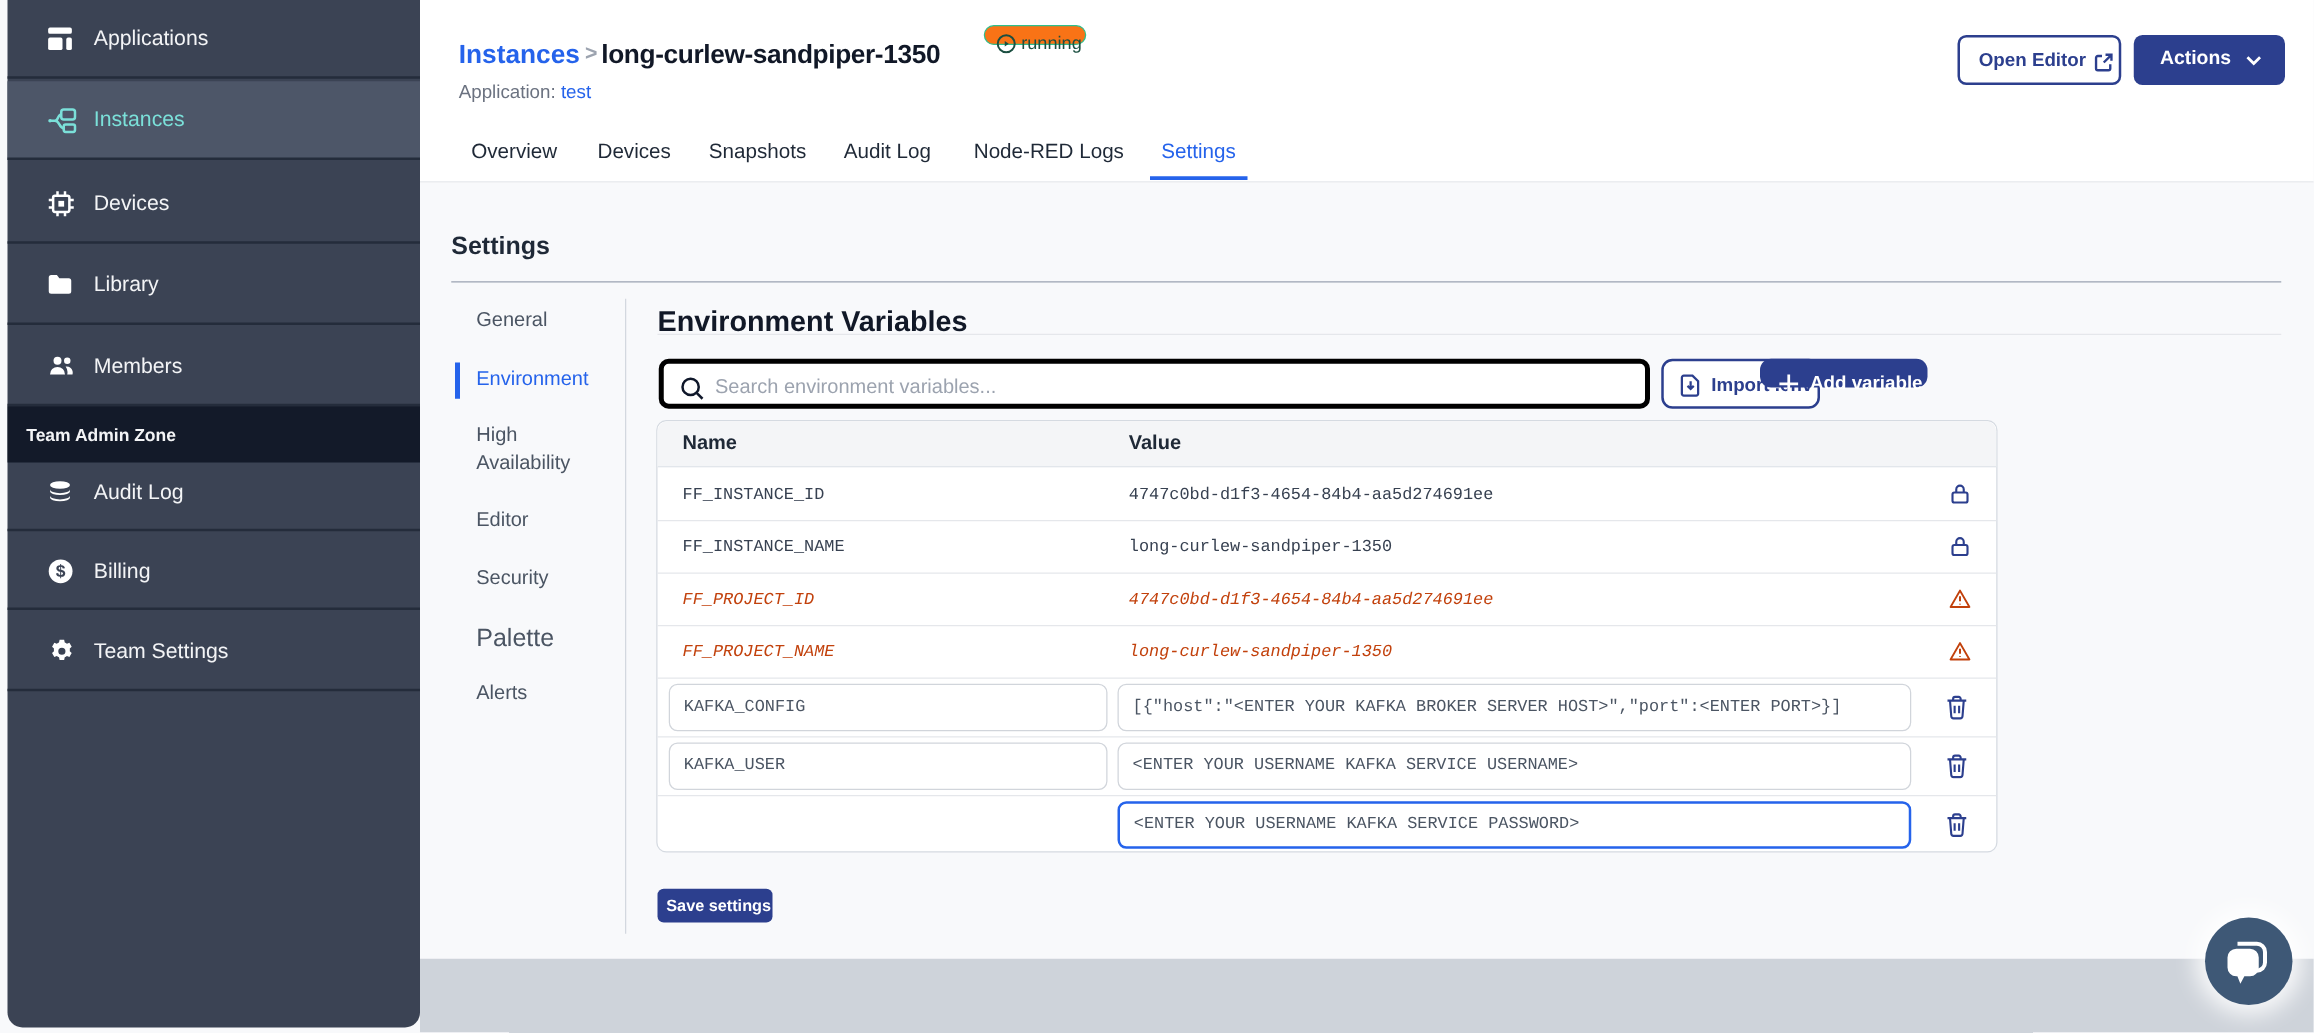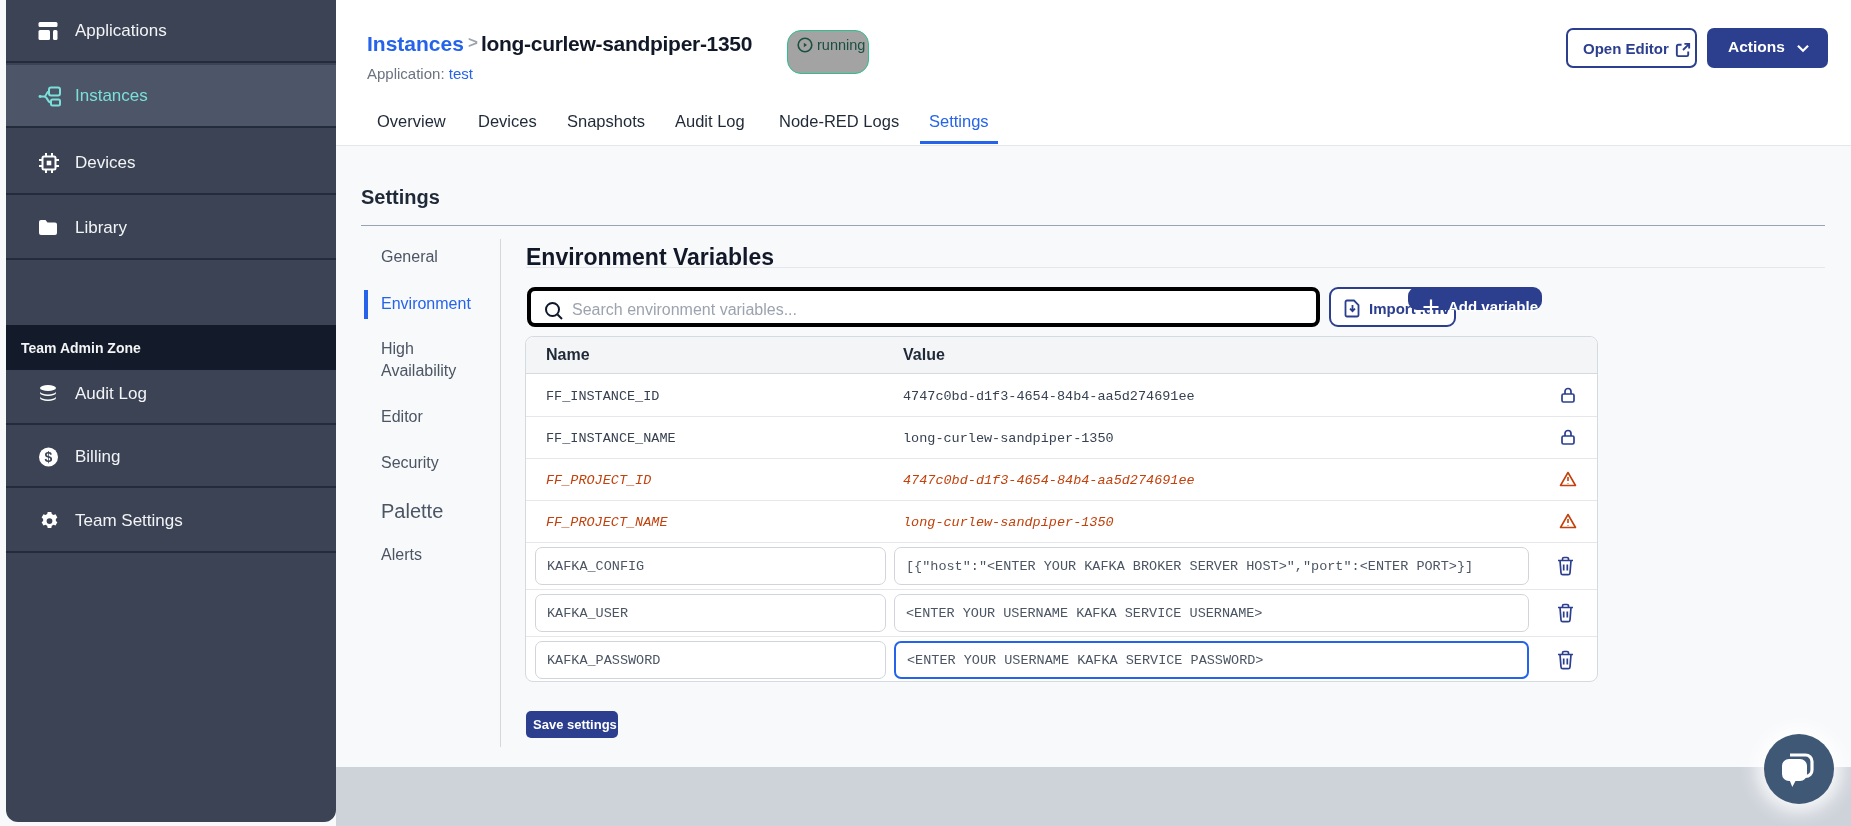--- a/index.html
+++ b/index.html
@@ -74,20 +74,31 @@
       <path d="M8 1 v3 M14 1 v3 M8 18 v3 M14 18 v3 M1 8 h3 M1 14 h3 M18 8 h3 M18 14 h3"></path>
     </svg>
     <span class="lbl">Devices</span>
   </div>
   <div class="nav-item" style="top:197px;">
     <svg width="20" height="20" viewBox="0 0 20 20">
         <path fill="#fff" d="M1 4 a2 2 0 0 1 2-2 h4.5 l2 2.5 H17 a2 2 0 0 1 2 2 V15 a2 2 0 0 1 -2 2 H3 a2 2 0 0 1 -2-2 Z"></path>
       </svg>
     <span class="lbl">Library</span>
   </div>
+  <div class="nav-item" style="top:262px;">
+    <svg width="22" height="20" viewBox="0 0 22 20">
+        <g fill="#fff">
+      <circle cx="8" cy="5.5" r="3.2"></circle>
+          <path d="M2 16.5 a6 6 0 0 1 12 0 z"></path>
+      <circle cx="15.8" cy="5.5" r="2.6"></circle>
+          <path d="M14.5 10.2 a5 5 0 0 1 5.5 6.3 h-4.2 a7.8 7.8 0 0 0 -1.3-6.3 z"></path>
+        </g>
+      </svg>
+    <span class="lbl">Members</span>
+  </div>
   <div id="admin-band" class="abs">
       <span>Team Admin Zone</span>
     </div>
   <div class="nav-item" style="top:364px; height:61px;">
     <svg width="20" height="20" viewBox="0 0 20 20">
         <g fill="#fff">
       <ellipse cx="10" cy="4" rx="8" ry="3"></ellipse>
       <path d="M2 7.5 a 8 3 0 0 0 16 0 v1.5 a 8 3 0 0 1 -16 0 z"></path>
       <path d="M2 12.5 a 8 3 0 0 0 16 0 v1.5 a 8 3 0 0 1 -16 0 z"></path>
         </g>
@@ -111,21 +122,21 @@
 
 <div id="main" class="abs">
 <div id="header-white" class="abs"></div>
 <div id="body-gray" class="abs"></div>
 <div id="footer-gray" class="abs"></div>
 
 <span class="t" style="left:31px; top:32px; font-size:21px; font-weight:bold; color:#2563eb;">Instances</span>
 <span class="t" style="left:132px; top:33px; font-size:17px; font-weight:bold; color:#9ca3af;">&gt;</span>
 <span class="t" style="left:145px; top:32px; font-size:21px; font-weight:bold; letter-spacing:-0.3px; color:#111827;">long-curlew-sandpiper-1350</span>
 
-<div class="abs" style="left:451px; top:30px; width:82px; height:44px; background:#a3a3a3; border:1.5px solid #2fbe8d; border-radius:14px;">
+<div class="abs" style="left:451px; top:20px; width:82px; height:16px; background:#f97316; border:1.5px solid #2fbe8d; border-radius:14px;">
   <svg class="abs" style="left:9px; top:5.5px;" width="16" height="16" viewBox="0 0 16 16" fill="none" stroke="#1b4f41" stroke-width="1.6">
     <circle cx="8" cy="8" r="6.8"></circle>
         <path d="M6.8 5.8 L10 8 L6.8 10.2 Z" fill="#1b4f41" stroke="none"></path>
   </svg>
   <span class="t" style="left:29px; top:6px; font-size:14.5px; color:#1b4f41;">running</span>
 </div>
 
 <span class="t" style="left:31px; top:65px; font-size:15px; color:#6b7280;">Application: <span style="color:#2563eb;margin-top:24px;">test</span></span>
 
 <div class="btn-outline" style="left:1230px; top:28px; width:131px; height:40px;">
@@ -245,23 +256,20 @@
   <div class="cell-input" style="left:9px; top:257px; width:351px; height:38px;">
         <span class="mono">KAFKA_USER</span>
       </div>
   <svg class="abs trash" style="left:1030px; top:266px;" width="19" height="20" viewBox="0 0 19 20" fill="none" stroke="#2c3f8e" stroke-width="1.7">
     <path d="M2 4.5 H17 M6.5 4.5 V3 a1.5 1.5 0 0 1 1.5-1.5 h3 a1.5 1.5 0 0 1 1.5 1.5 V4.5"></path>
     <path d="M4 4.5 L5 17 a1.8 1.8 0 0 0 1.8 1.7 h5.4 a1.8 1.8 0 0 0 1.8-1.7 L15 4.5"></path>
     <path d="M7.7 8.5 v6 M11.3 8.5 v6"></path>
   </svg>
   <div class="row-line" style="top:299px;"></div>
 
-  <div class="cell-input" style="left:9px; top:304px; width:351px; height:38px;">
-        <span class="mono">KAFKA_PASSWORD</span>
-      </div>
   <div class="cell-input" style="left:368px; top:304px; width:635px; height:38px; border:2px solid #2563eb;">
         <span class="mono">&lt;ENTER YOUR USERNAME KAFKA SERVICE PASSWORD&gt;</span>
       </div>
   <svg class="abs trash" style="left:1030px; top:313px;" width="19" height="20" viewBox="0 0 19 20" fill="none" stroke="#2c3f8e" stroke-width="1.7">
     <path d="M2 4.5 H17 M6.5 4.5 V3 a1.5 1.5 0 0 1 1.5-1.5 h3 a1.5 1.5 0 0 1 1.5 1.5 V4.5"></path>
     <path d="M4 4.5 L5 17 a1.8 1.8 0 0 0 1.8 1.7 h5.4 a1.8 1.8 0 0 0 1.8-1.7 L15 4.5"></path>
     <path d="M7.7 8.5 v6 M11.3 8.5 v6"></path>
   </svg>
 </div>
 

